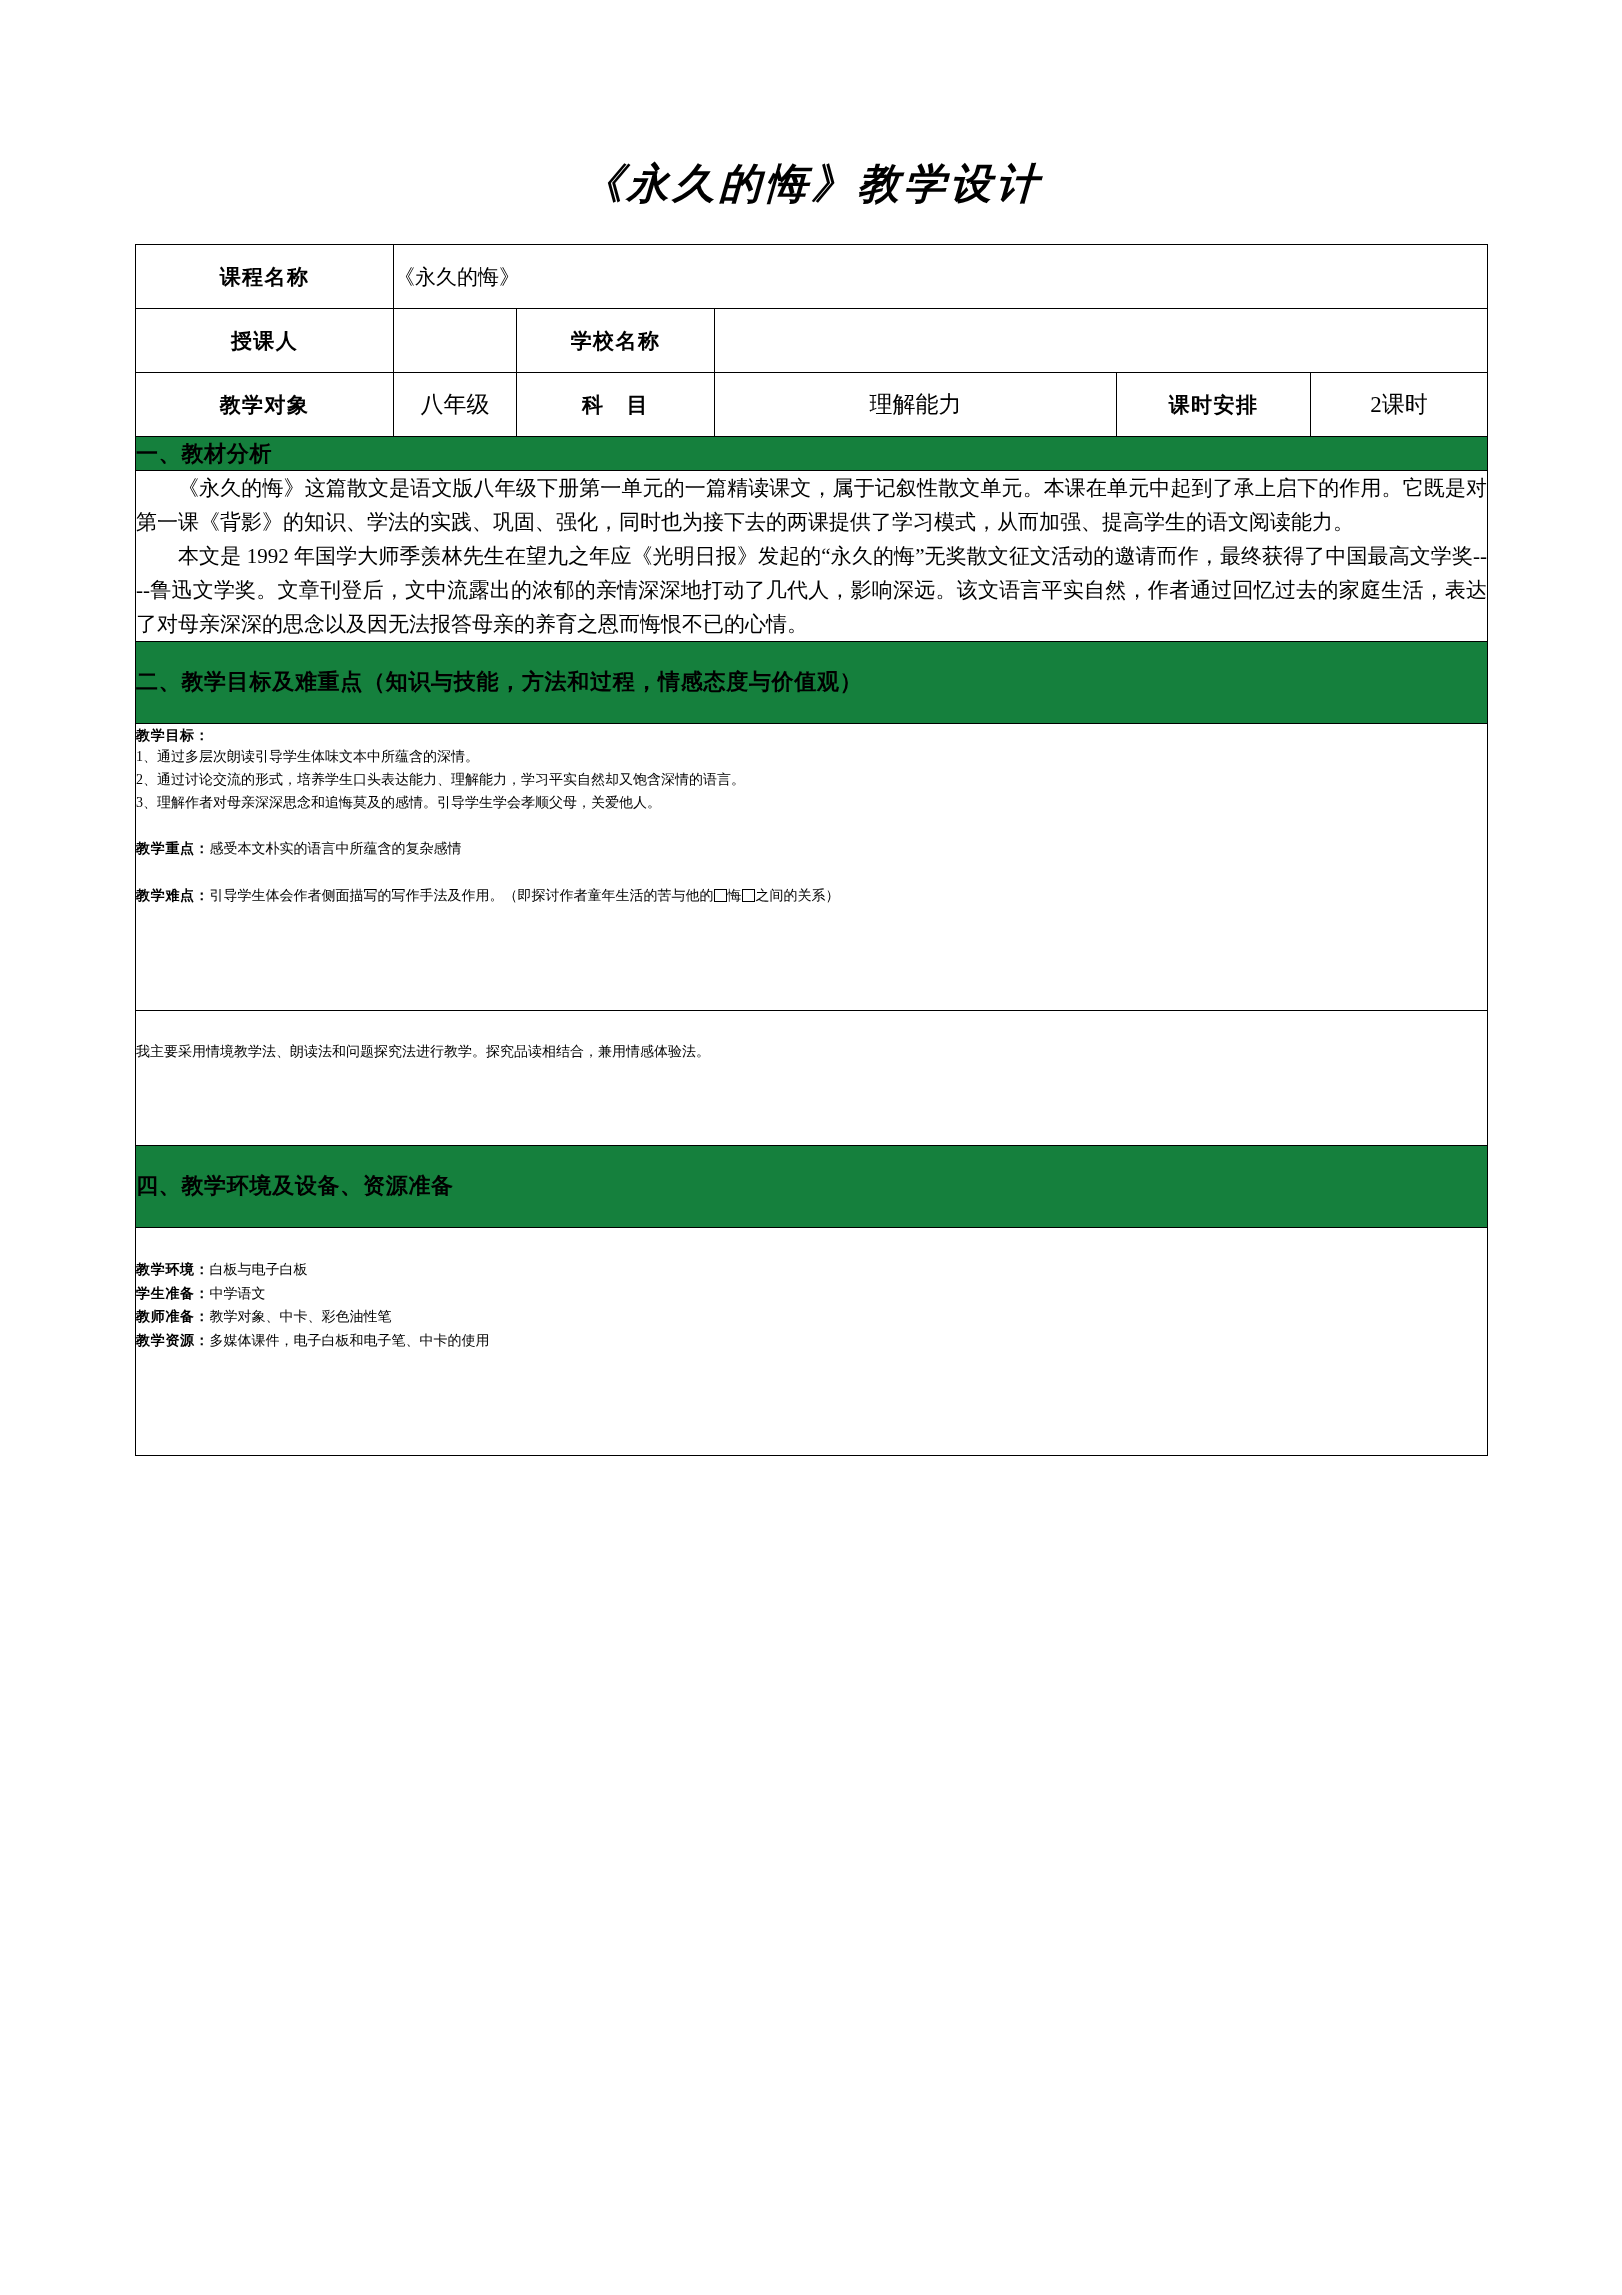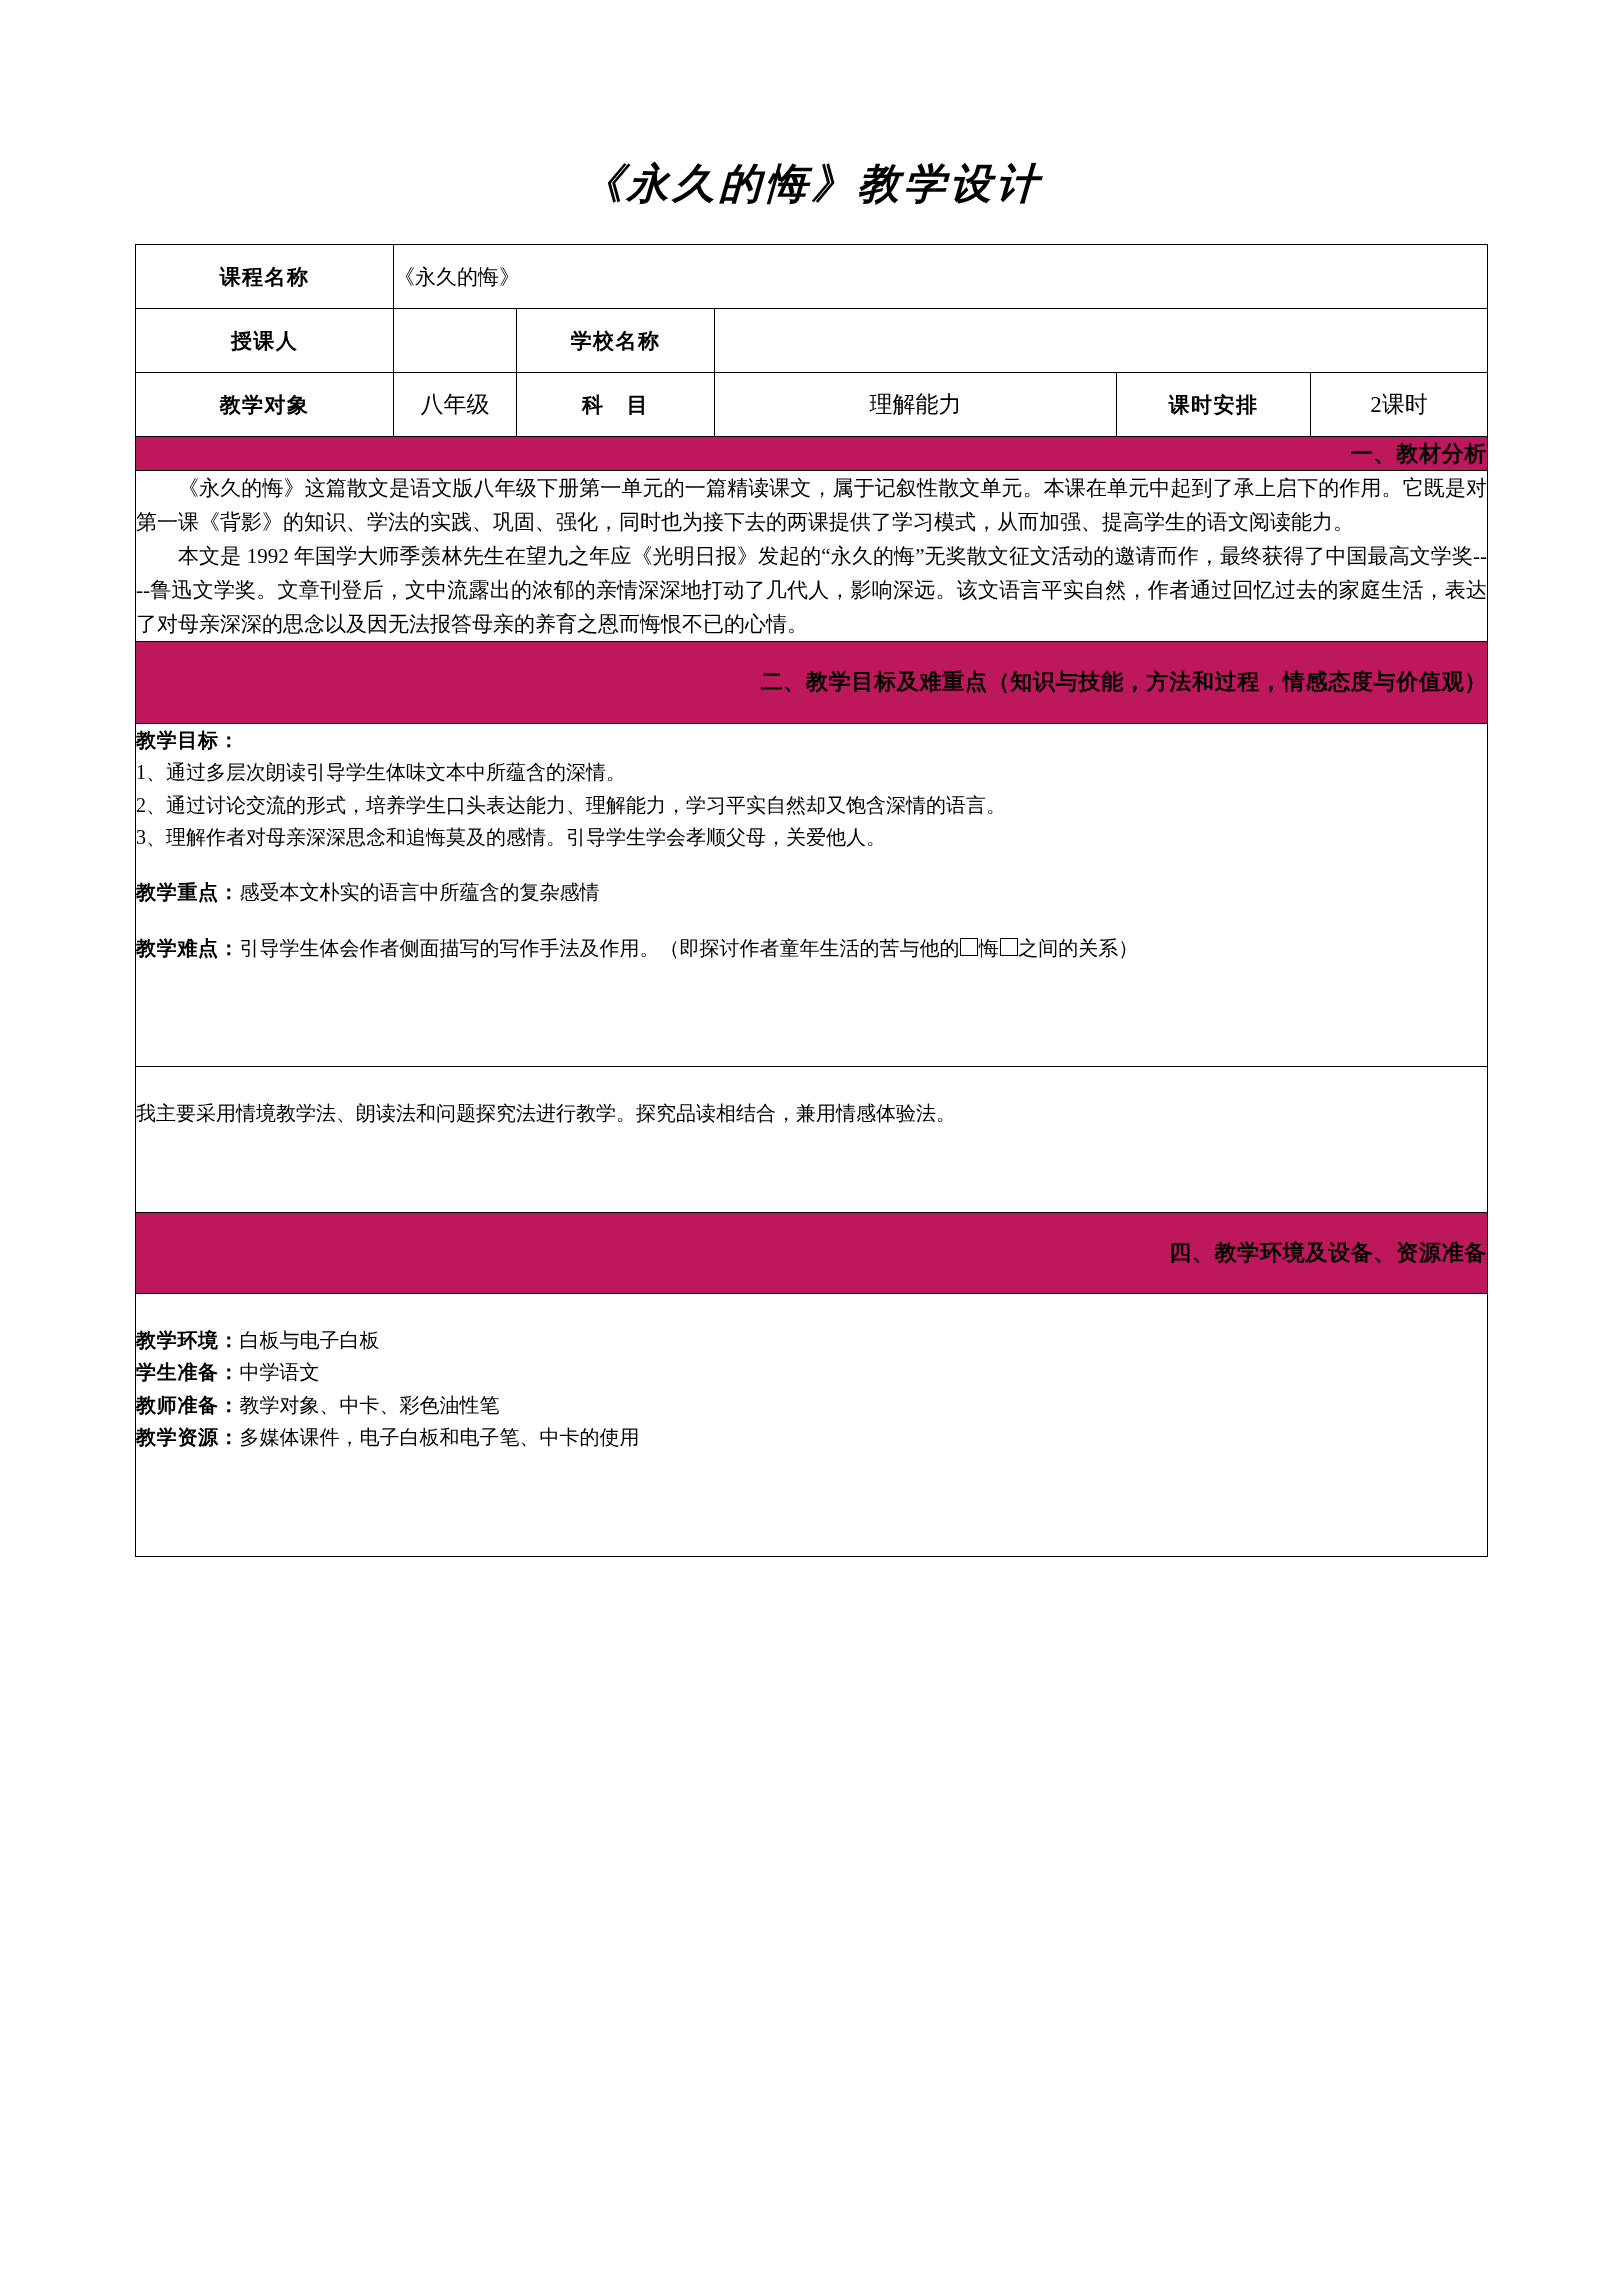--- a/index.html
+++ b/index.html
@@ -63,47 +63,46 @@
     height: 63px;
   }
   .val-cell-left {
     text-align: left;
     padding-left: 16.4px;
     font-size: 21px;
     font-family: Liberation Sans, sans-serif;
     height: 63px;
   }
   .section-head {
-    background: #be185d;
+    background: #15803d;
     font-weight: bold;
     font-size: 22px;
     font-family: "DejaVu Sans", "Liberation Sans", sans-serif;
     padding: 17.7px 0 17.7px 17.7px;
     letter-spacing: 0.7px;
     line-height: 1.5;
-    text-align: right;
   }
   .section-head.tall {
     padding-top: 23px;
     padding-bottom: 24.5px;
   }
   .body-cell {
     font-size: 21px;
     line-height: 1.62;
     padding: 15px 20.4px 17.7px 17.7px;
     font-family: "Liberation Serif", "DejaVu Serif", serif;
     text-align: justify;
     text-justify: inter-ideograph;
   }
   .body-cell p {
     margin: 0;
     text-indent: 2em;
   }
   .plain-list {
-    font-size: 20px;
+    font-size: 14px;
     line-height: 1.62;
     font-family: "Liberation Serif", "DejaVu Serif", serif;
   }
   .plain-list .line {
     margin: 0;
   }
   .lbl {
     font-weight: bold;
     font-family: "DejaVu Sans", "Liberation Sans", sans-serif;
     letter-spacing: 0.7px;

